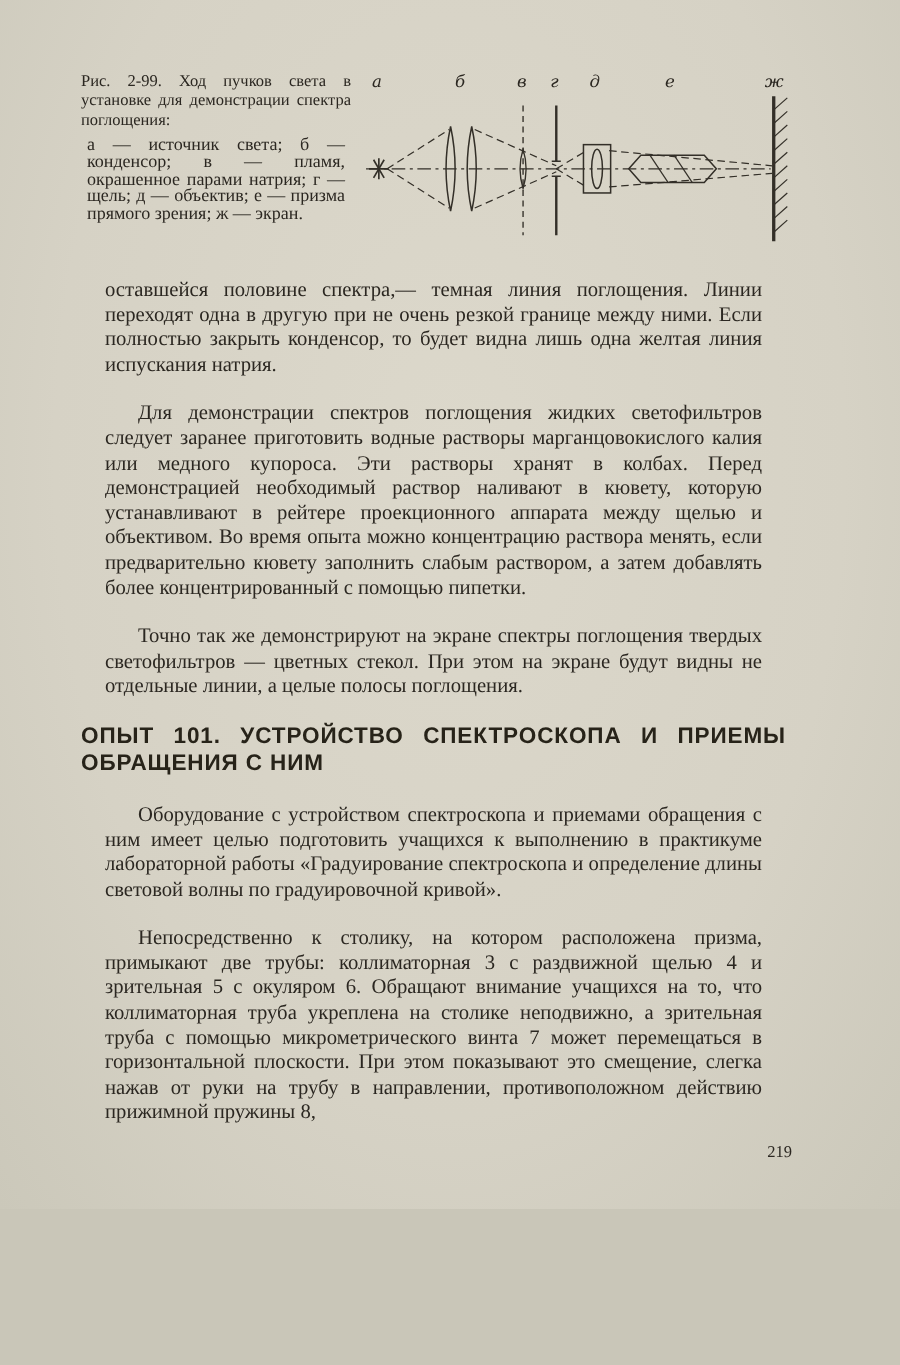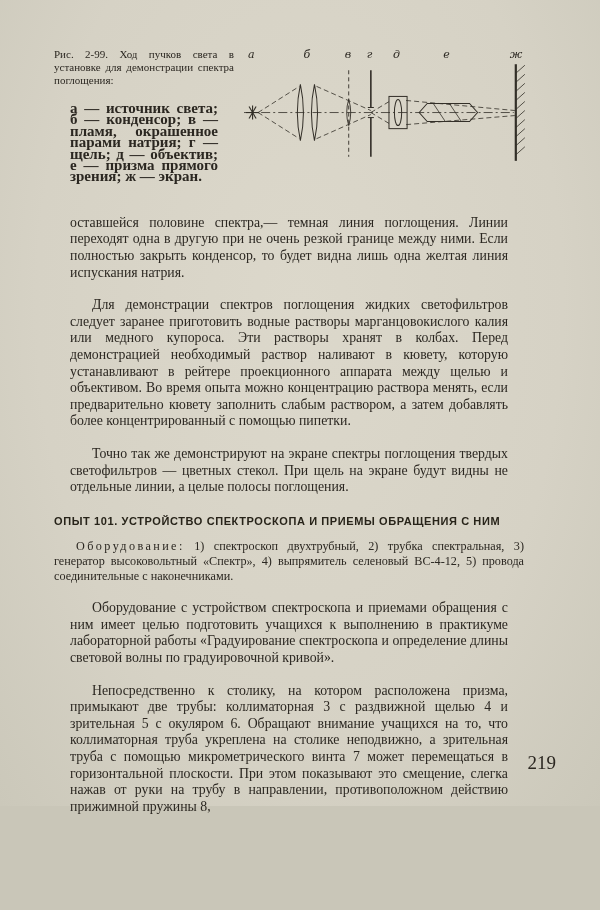--- a/index.html
+++ b/index.html
@@ -30,24 +30,23 @@
     width: 180px;
     flex: 0 0 180px;
     text-align: justify;
   }
   .cap-main {
     margin: 2px 0 3px 0;
     font-size: 11px;
     line-height: 13px;
   }
   .cap-legend {
-    margin: 16px;
-    font-size: 15px;
+    margin: 4px;
+    font-size: 12px;
     line-height: 11.4px;
-    font-weight: bold;
   }
   .fig-diagram {
     flex: 0 0 302px;
     margin-top: 0;
   }
   .fig-diagram text {
     font-family: "DejaVu Serif", serif;
     font-style: italic;
     font-size: 11px;
     fill: #2b2721;
@@ -60,38 +59,38 @@
     text-align: justify;
   }
   .body-text p {
     margin: 16px;
     text-indent: 22px;
   }
   .body-text p.noindent { text-indent: 0; }
   .opyt-heading {
     font-family: "Liberation Sans", sans-serif;
     font-weight: bold;
-    font-size: 11px;
+    font-size: 15px;
     line-height: 18.5px;
     letter-spacing: 0.6px;
     text-align: justify;
     margin: 13px 0 9px 0;
     color: #272319;
   }
   .equipment {
     font-size: 12.2px;
     line-height: 15px;
     margin: 0 0 7px 0 !important;
   }
   .equip-label { letter-spacing: 2.4px; }
   .page-number {
     position: absolute;
-    right: 44px;
+    right: 72px;
     bottom: 32px;
-    font-size: 19px;
+    font-size: 11px;
   }
 </style>
 </head>
 <body>
 
 <div class="page">
 
   <div class="figure-row">
     <div class="fig-caption">
       <p class="cap-main">Рис. 2-99. Ход пучков света в установке для демонстрации спектра поглощения:</p>
@@ -170,24 +169,23 @@
         <line x1="272" y1="90" x2="281" y2="82" stroke-width="0.8"></line>
         <line x1="272" y1="99" x2="281" y2="91" stroke-width="0.8"></line>
         <line x1="272" y1="108" x2="281" y2="100" stroke-width="0.8"></line>
       </g>
     </svg>
   </div>
 
   <div class="body-text">
     <p class="noindent">оставшейся половине спектра,— темная линия поглощения. Линии переходят одна в другую при не очень резкой границе между ними. Если полностью закрыть конденсор, то будет видна лишь одна желтая линия испускания натрия.</p>
     <p>Для демонстрации спектров поглощения жидких светофильтров следует заранее приготовить водные растворы марганцовокислого калия или медного купороса. Эти растворы хранят в колбах. Перед демонстрацией необходимый раствор наливают в кювету, которую устанавливают в рейтере проекционного аппарата между щелью и объективом. Во время опыта можно концентрацию раствора менять, если предварительно кювету заполнить слабым раствором, а затем добавлять более концентрированный с помощью пипетки.</p>
-    <p>Точно так же демонстрируют на экране спектры поглощения твердых светофильтров — цветных стекол. При щель на экране будут видны не отдельные линии, а целые полосы поглощения.</p>
+    <p>Точно так же демонстрируют на экране спектры поглощения твердых светофильтров — цветных стекол. При этом на экране будут видны не отдельные линии, а целые полосы поглощения.</p>
 
     <h2 class="opyt-heading">ОПЫТ 101. УСТРОЙСТВО СПЕКТРОСКОПА И ПРИЕМЫ ОБРАЩЕНИЯ С НИМ</h2>
 
-    <p class="equipment"><span class="equip-label">Оборудование:</span> <span>1) спектроскоп двухтрубный, 2) трубка спектральная, 3) генератор высоковольтный «Спектр», 4) выпрямитель селеновый ВС-4-12, 5) провода соединительные с наконечниками.</span></p>
 
     <p>Оборудование с устройством спектроскопа и приемами обращения с ним имеет целью подготовить учащихся к выполнению в практикуме лабораторной работы «Градуирование спектроскопа и определение длины световой волны по градуировочной кривой».</p>
     <p>Непосредственно к столику, на котором расположена призма, примыкают две трубы: коллиматорная 3 с раздвижной щелью 4 и зрительная 5 с окуляром 6. Обращают внимание учащихся на то, что коллиматорная труба укреплена на столике неподвижно, а зрительная труба с помощью микрометрического винта 7 может перемещаться в горизонтальной плоскости. При этом показывают это смещение, слегка нажав от руки на трубу в направлении, противоположном действию прижимной пружины 8,</p>
   </div>
 
   <div class="page-number">219</div>
 </div>
 
 </body></html>

